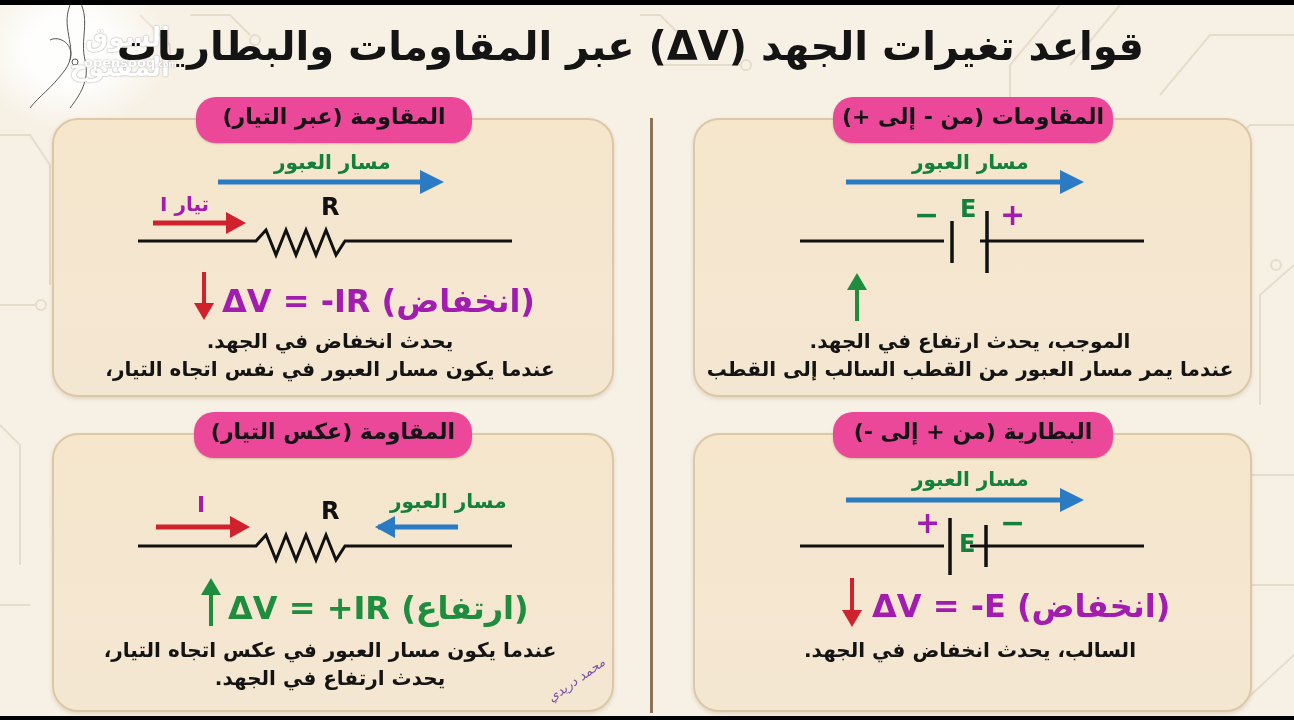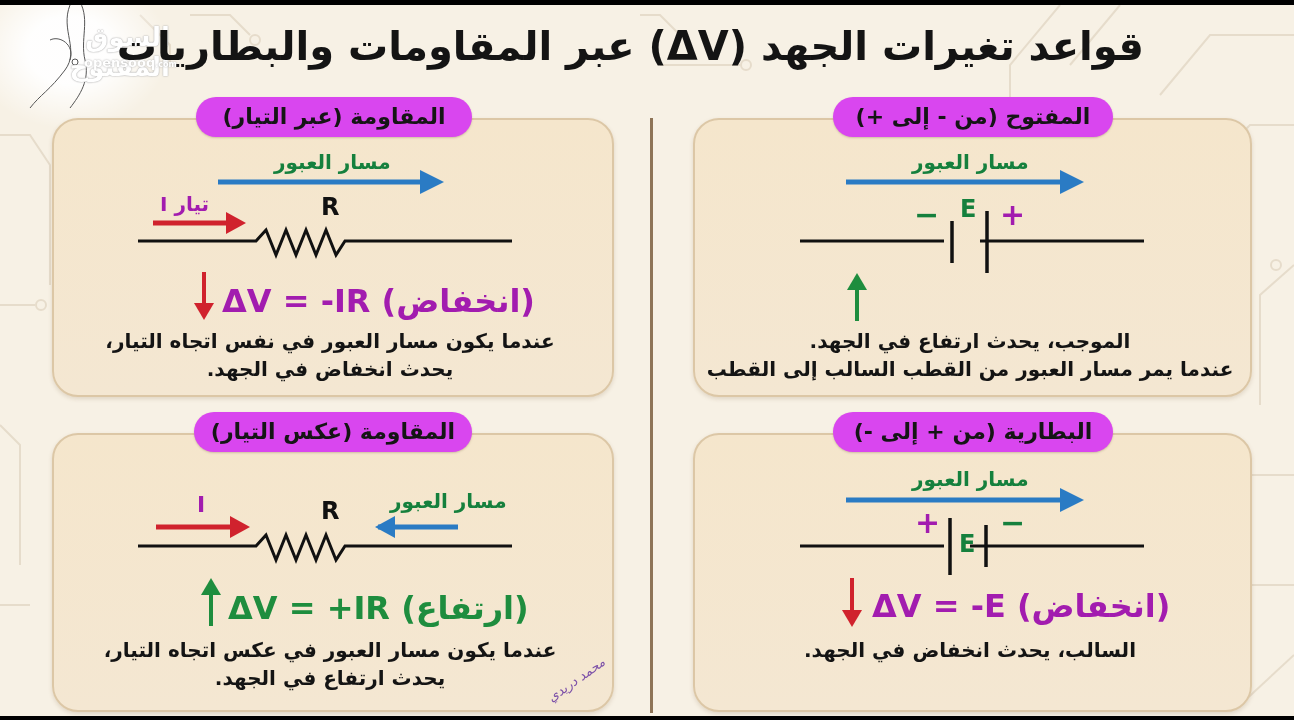--- a/index.html
+++ b/index.html
@@ -6,21 +6,21 @@
   body{width:1294px;height:720px;overflow:hidden;background:#000;font-family:"DejaVu Sans",sans-serif;}
   .frame{position:absolute;left:0;top:5px;width:1294px;height:711px;background:#f7f1e5;overflow:hidden;}
   .circuit-bg{position:absolute;left:0;top:0;width:1294px;height:711px;}
   .watermark{position:absolute;left:0;top:-5px;width:170px;height:115px;}
   .wm-glow{position:absolute;left:-30px;top:-30px;width:200px;height:160px;border-radius:50%;background:radial-gradient(ellipse at center,rgba(255,255,255,0.95) 30%,rgba(255,255,255,0) 70%);}
   .wm-ar{position:absolute;left:28px;top:22px;font-size:26px;font-weight:bold;color:#fff;text-shadow:0 0 2px #bbb,0 0 1px #999;direction:rtl;}
   .wm-en{position:absolute;left:84px;top:55px;font-size:13px;font-weight:bold;color:#fff;text-shadow:0 0 2px #aaa;}
   .main-title{position:absolute;right:150px;top:18px;font-size:40px;font-weight:bold;color:#141414;direction:rtl;white-space:nowrap;letter-spacing:0px;}
   .divider{position:absolute;left:650px;top:113px;width:3px;height:595px;background:#8e7457;}
   .card{position:absolute;background:linear-gradient(180deg,#f5e6cc 0%,#f4e7d2 100%);border:2px solid #dcc7a6;border-radius:26px;box-shadow:0 2px 4px rgba(120,90,50,0.18);}
-  .pill{position:absolute;height:40px;background:#d946ef;border-radius:20px;font-size:22px;font-weight:bold;color:#151515;direction:rtl;text-align:center;line-height:40px;white-space:nowrap;box-shadow:0 1px 2px rgba(100,70,40,0.25);}
+  .pill{position:absolute;height:46px;background:#ec4899;border-radius:20px;font-size:22px;font-weight:bold;color:#151515;direction:rtl;text-align:center;line-height:40px;white-space:nowrap;box-shadow:0 1px 2px rgba(100,70,40,0.25);}
   .svg-layer{position:absolute;left:0;top:0;}
   .lbl{position:absolute;font-weight:bold;white-space:nowrap;direction:rtl;}
   .blue{color:#15803d;}
   .red{color:#a21caf;}
   .green{color:#1e8d3e;}
   .black{color:#111;}
   .formula{position:absolute;font-size:32px;font-weight:bold;white-space:nowrap;direction:ltr;text-align:right;}
   .desc{position:absolute;font-size:20px;font-weight:bold;color:#141414;direction:rtl;text-align:center;line-height:28px;}
   .signature{position:absolute;font-size:13px;color:#7b4fa8;font-style:italic;transform:rotate(-35deg);white-space:nowrap;direction:rtl;}
 </style>
@@ -68,21 +68,21 @@
     </svg>
     <span class="wm-ar">السوق المفتوح</span>
     <span class="wm-en"><span>opensooq</span><span style="font-size:8px">.com</span></span>
   </div>
 
   <div class="main-title">قواعد تغيرات الجهد (ΔV) عبر المقاومات والبطاريات</div>
 
   <div class="divider"></div>
 
   <div class="card" style="left:693px;top:113px;width:555px;height:275px;"></div>
-  <div class="pill" style="left:833px;top:92px;width:280px;">المفتوح (من - إلى +)</div>
+  <div class="pill" style="left:833px;top:92px;width:280px;">المقاومات (من - إلى +)</div>
   <div class="lbl blue" style="left:912px;top:145px;font-size:20px;">مسار العبور</div>
   <svg class="svg-layer" width="1294" height="711">
 
     <g>
       <line x1="846" y1="177" x2="1065" y2="177" stroke="#2a7bc4" stroke-width="5"></line>
       <polygon points="1084,177 1060,165 1060,189" fill="#2a7bc4"></polygon>
     </g>
 
     <line x1="800" y1="236" x2="944" y2="236" stroke="#111" stroke-width="3"></line>
     <line x1="980" y1="236" x2="1144" y2="236" stroke="#111" stroke-width="3"></line>
@@ -120,22 +120,22 @@
     <polyline points="138,236 256,236 266,225 276,250 286,225 296,250 306,225 316,250 326,225 336,250 345,236 512,236" fill="none" stroke="#111" stroke-width="3" stroke-linejoin="miter"></polyline>
     <g>
       <line x1="204" y1="267" x2="204" y2="300" stroke="#d0222d" stroke-width="4"></line>
       <polygon points="204,315 194,298 214,298" fill="#d0222d"></polygon>
     </g>
   </svg>
   <div class="formula red" style="left:222px;top:277px;">
     <span>ΔV = -IR</span> <span style="direction:rtl;unicode-bidi:embed">(انخفاض)</span>
   </div>
   <div class="desc" style="left:60px;top:322px;width:540px;">
+    <div>يحدث انخفاض في الجهد.</div>
     <div>عندما يكون مسار العبور في نفس اتجاه التيار،</div>
-    <div>يحدث انخفاض في الجهد.</div>
   </div>
 
   <div class="card" style="left:52px;top:428px;width:558px;height:275px;"></div>
   <div class="pill" style="left:194px;top:407px;width:278px;">المقاومة (عكس التيار)</div>
   <div class="lbl red" style="left:197px;top:487px;font-size:22px;direction:ltr;">I</div>
   <div class="lbl black" style="left:321px;top:492px;font-size:24px;direction:ltr;">R</div>
   <div class="lbl blue" style="left:390px;top:484px;font-size:20px;">مسار العبور</div>
   <svg class="svg-layer" width="1294" height="711">
     <g>
       <line x1="156" y1="522" x2="232" y2="522" stroke="#d0222d" stroke-width="5"></line>

